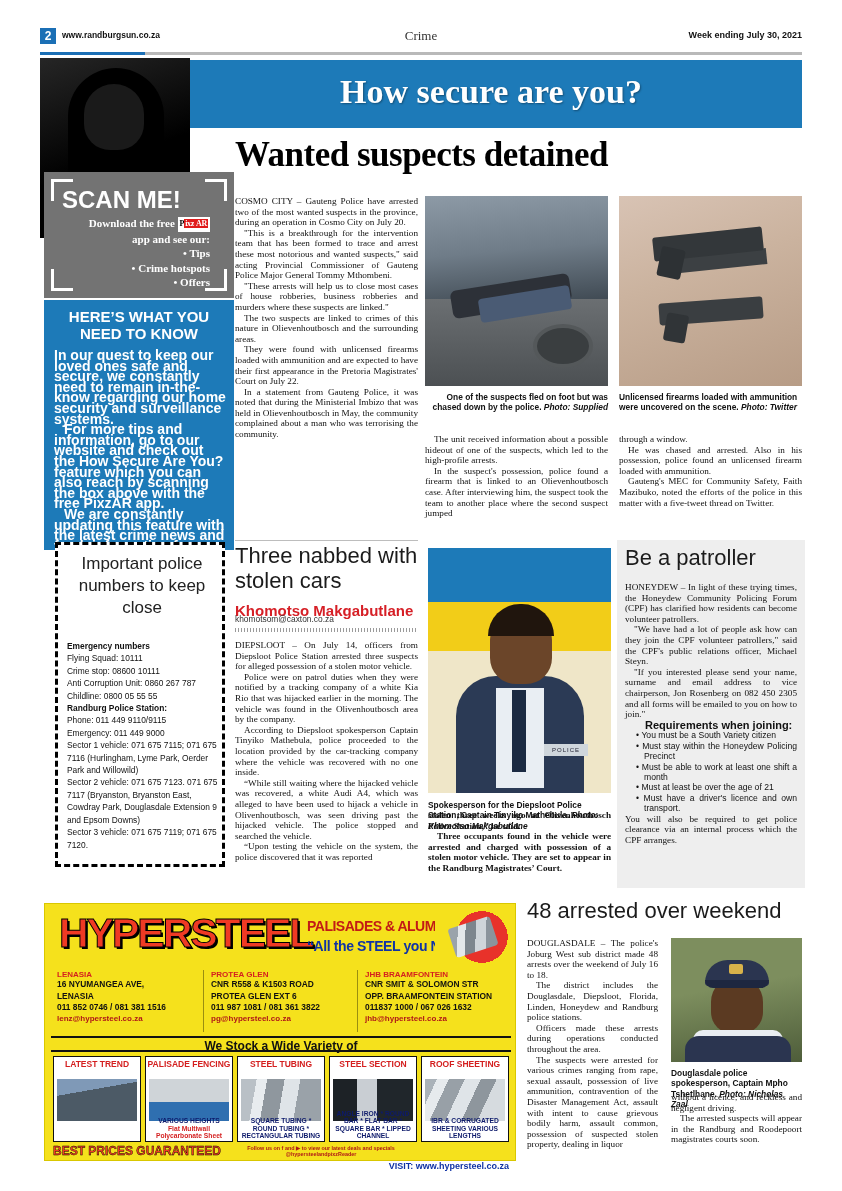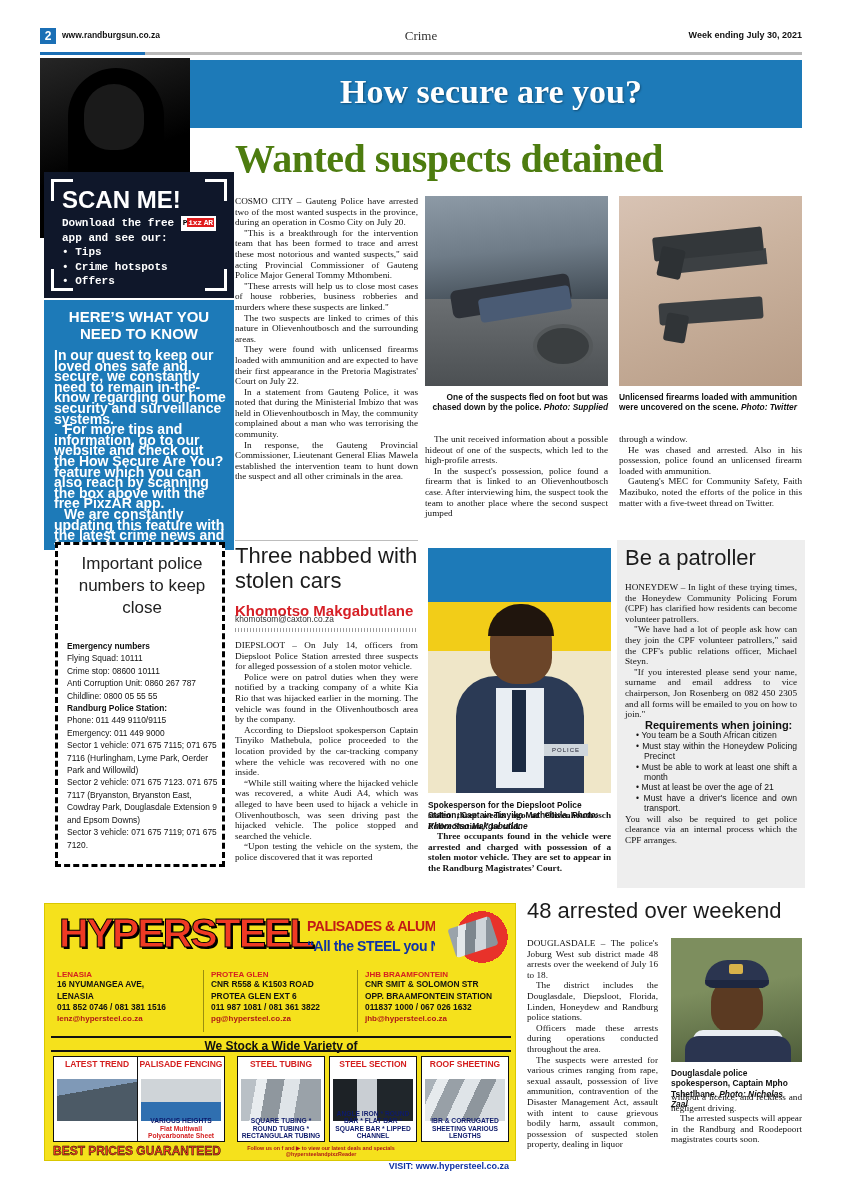--- a/index.html
+++ b/index.html
@@ -54,38 +54,38 @@
   .hoodie .shade { position:absolute; left:0; top:0; width:150px; height:180px;
     background:linear-gradient(160deg, #2a2a2a 0%, #000 55%); opacity:.9; }
   .hoodie .hood {
     position:absolute; left:28px; top:10px; width:96px; height:170px;
     background:#000; border-radius:48px 48px 0 0;
   }
 
   
   .mainhead {
     position:absolute; left:235px; top:135px; width:567px;
-    font-family:"Liberation Serif",serif; font-weight:bold; font-size:40px;
-    letter-spacing:-.5px; color:#4d7c0f;
-  }
-
-  
-  .scanbox { position:absolute; left:44px; top:172px; width:190px; height:126px; background:#0f172a; }
+    font-family:"Liberation Serif",serif; font-weight:bold; font-size:35px;
+    letter-spacing:-.5px; color:#000000;
+  }
+
+  
+  .scanbox { position:absolute; left:44px; top:172px; width:190px; height:126px; background:#737373; }
   .scan-corner { position:absolute; width:22px; height:22px; border:3px solid #fff; }
   .sc-tl { left:7px; top:7px; border-right:none; border-bottom:none; }
   .sc-tr { right:7px; top:7px; border-left:none; border-bottom:none; }
   .sc-bl { left:7px; bottom:7px; border-right:none; border-top:none; }
   .sc-br { right:7px; bottom:7px; border-left:none; border-top:none; }
   .scan-title {
     position:absolute; left:18px; top:14px; color:#fff;
     font-family:"Liberation Sans",sans-serif; font-weight:bold; font-size:24px;
   }
   .scan-lines {
-    position:absolute; left:18px; top:44px; width:160px; color:#fff;
-    font-family:Liberation Mono, monospace; font-weight:bold; font-size:11px; line-height:14.5px;
+    position:absolute; left:6px; top:44px; width:160px; color:#fff;
+    font-family:Liberation Serif, serif; font-weight:bold; font-size:11px; line-height:14.5px;text-align:right;
   }
   .pixzar-logo {
     display:inline-block; background:#fff; color:#000; font-size:8px; font-weight:bold;
     padding:0 2px; vertical-align:middle; letter-spacing:-.3px;
   }
   .pixzar-logo .red { background:#e01b1b; color:#fff; padding:0 1px; }
 
   .blueinfo { position:absolute; left:44px; top:300px; width:190px; height:250px; background:#1d7ab8; }
   .bi-title {
     position:absolute; left:10px; top:8px; width:170px; color:#fff; text-align:center;
@@ -240,21 +240,21 @@
     border-top:2px solid #111; border-bottom:2px solid #111;
     font-family:"Liberation Sans",sans-serif; font-weight:bold; font-size:12px;
     text-align:center; line-height:16px; color:#111;
   }
   .prod { position:absolute; top:152px; width:88px; height:86px; border:1px solid #111; background:#fff; }
   .prod .ph { font-family:"Liberation Sans",sans-serif; font-weight:bold; font-size:8.5px;
       color:#d41f1f; text-align:center; padding-top:3px; line-height:9.5px; }
   .prod .pimg { position:absolute; left:3px; top:22px; right:3px; bottom:20px; }
   .prod .pf { position:absolute; left:0; right:0; bottom:1px; font-family:"Liberation Sans",sans-serif;
       font-weight:bold; font-size:6.7px; color:#0d1a6b; text-align:center; line-height:7.6px; }
-  .p1 { left:8px; } .p2 { left:92px; } .p3 { left:192px; } .p4 { left:284px; } .p5 { left:376px; }
+  .p1 { left:8px; } .p2 { left:100px; } .p3 { left:192px; } .p4 { left:284px; } .p5 { left:376px; }
   .img-canopy { background:linear-gradient(170deg,#7f99b7 0 30%,#4c5a66 30% 100%); }
   .img-pal { background:linear-gradient(180deg,#cfd4d8 0 55%,#2f6fb0 55% 100%); }
   .img-tube { background:linear-gradient(100deg,#b9c0c6 0 18%,#e8ecef 18% 30%,#8f979e 30% 50%,#dfe4e8 50% 68%,#9aa2a9 68% 100%); }
   .img-sect { background:linear-gradient(90deg,#1d2226 0 30%,#c9ced3 30% 55%,#20262b 55% 100%); }
   .img-roof { background:linear-gradient(115deg,#aab2b9 0 12%,#e6eaed 12% 24%,#98a0a7 24% 40%,#dfe4e8 40% 56%,#8e969d 56% 72%,#d6dbdf 72% 100%); }
   .ad-footer { position:absolute; left:6px; bottom:2px; width:460px; height:14px; }
   .ad-best { position:absolute; left:2px; top:0; font-family:"Liberation Sans",sans-serif;
      font-weight:bold; font-size:12px; color:#ef3a24; -webkit-text-stroke:.4px #000; }
   .ad-follow { position:absolute; left:180px; top:1px; width:180px; text-align:center;
      font-family:"Liberation Sans",sans-serif; font-weight:bold; font-size:5.4px; color:#b01818; line-height:6.4px; }
@@ -347,21 +347,20 @@
     </div>
   </div>
 
   <div class="col c1">
     <p class="noind">COSMO CITY – Gauteng Police have arrested two of the most wanted suspects in the province, during an operation in Cosmo City on July 20.</p>
     <p>"This is a breakthrough for the intervention team that has been formed to trace and arrest these most notorious and wanted suspects," said acting Provincial Commissioner of Gauteng Police Major General Tommy Mthombeni.</p>
     <p>"These arrests will help us to close most cases of house robberies, business robberies and murders where these suspects are linked."</p>
     <p>The two suspects are linked to crimes of this nature in Olievenhoutbosch and the surrounding areas.</p>
     <p>They were found with unlicensed firearms loaded with ammunition and are expected to have their first appearance in the Pretoria Magistrates' Court on July 22.</p>
     <p>In a statement from Gauteng Police, it was noted that during the Ministerial Imbizo that was held in Olievenhoutbosch in May, the community complained about a man who was terrorising the community.</p>
-    <p>In response, the Gauteng Provincial Commissioner, Lieutenant General Elias Mawela established the intervention team to hunt down the suspect and all other criminals in the area.</p>
   </div>
 
   <div class="photo ph1">
     <div class="road"></div>
       <div class="body"></div>
       <div class="jeans"></div>
       <div class="manhole"></div>
   </div>
   <div class="cap cap1">
     <span>One of the suspects fled on foot but was chased down by the police. </span><i>Photo: Supplied</i>
@@ -421,21 +420,21 @@
   </div>
 
   <div class="patrolbox"></div>
   <div class="h-patrol">Be a patroller</div>
   <div class="col c6">
     <p class="noind">HONEYDEW – In light of these trying times, the Honeydew Community Policing Forum (CPF) has clarified how residents can become volunteer patrollers.</p>
     <p>"We have had a lot of people ask how can they join the CPF volunteer patrollers," said the CPF's public relations officer, Michael Steyn.</p>
     <p>"If you interested please send your name, surname and email address to vice chairperson, Jon Rosenberg on 082 450 2305 and all forms will be emailed to you on how to join."</p>
     <div class="reqhd">Requirements when joining:</div>
     <ul>
-      <li>You team be a South African citizen</li>
+      <li>You must be a South Variety citizen</li>
       <li>Must stay within the Honeydew Policing Precinct</li>
       <li>Must be able to work at least one shift a month</li>
       <li>Must at least be over the age of 21</li>
       <li>Must have a driver's licence and own transport.</li>
     </ul>
     <p class="noind">You will also be required to get police clearance via an internal process which the CPF arranges.</p>
   </div>
 
   <div class="ad">
     <div class="ad-logo">HYPERSTEEL</div>

